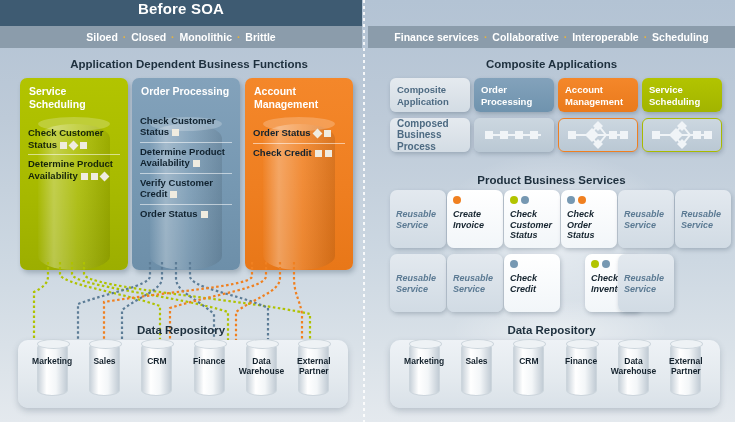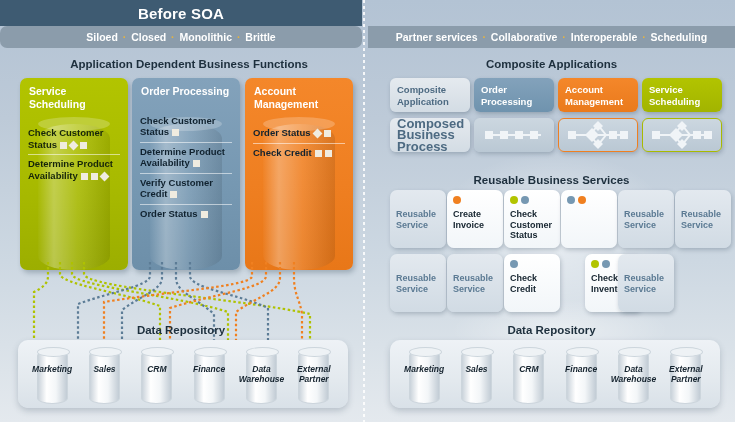--- a/index.html
+++ b/index.html
@@ -12,34 +12,34 @@
   #root {
     position: relative;
     width: 735px; height: 422px;
     background: linear-gradient(180deg, #b3c3d4 0%, #bdcad8 28%, #cdd8e2 62%, #dde4ea 88%, #e4e9ee 100%);
   }
 
   
   .hdr-band {
     position: absolute; top: 0; height: 26px;
     background: #3e5b72;
-    display: flex; align-items: center; justify-content: center;
+    display: flex; justify-content: center;
   }
   .hdr-band.left  { left: 0;   width: 362px; }
   .hdr-band.right { left: 368px; width: 367px; }
   .hdr-title {
     color: #ffffff; font-size: 15px; font-weight: bold;
     letter-spacing: .2px;
   }
   .sub-band {
     position: absolute; top: 26px; height: 22px;
     background: #8b9cab;
     display: flex; align-items: center; justify-content: center;
   }
-  .sub-band.left  { left: 0;   width: 362px; border-radius: 7px; }
+  .sub-band.left  { left: 0;   width: 362px; }
   .sub-band.right { left: 368px; width: 367px; }
   .sub-text {
     color: #ffffff; font-size: 10.5px; font-weight: bold;
     white-space: nowrap;
   }
   .sub-text .sep { color: #e8b33c; padding: 0 2px; }
 
   
   .divider {
     position: absolute; left: 363px; top: 0; width: 2px; height: 422px;
@@ -93,23 +93,22 @@
   .silo.orange{ background: linear-gradient(180deg,#f4872a 0%, #ef7f21 55%, #e87718 100%); }
 
   
   .conn { position: absolute; left: 0; top: 262px; width: 368px; height: 78px; }
 
   
   .repo {
     position: absolute; border-radius: 10px;
     background: linear-gradient(180deg,#eef2f6 0%, #e3e9ee 60%, #d9e1e8 100%);
     box-shadow: 0 3px 6px rgba(60,80,100,.25);
-    display: flex; align-items: flex-end; justify-content: space-around;
+    display: flex; align-items: flex-start; justify-content: space-around;
     padding: 0 8px;
-    font-style: italic;
   }
   .db { position: relative; width: 47px; height: 60px; text-align: center; }
   .db .can {
     position: absolute; left: 8px; top: 2px; width: 31px; height: 54px;
     background: linear-gradient(90deg,#c9d2da 0%, #ffffff 30%, #f3f6f8 62%, #c2ccd5 100%);
     border-radius: 15px / 6px;
     border: 1px solid #ccd5dc;
   }
   .db .can::before {
     content:""; position:absolute; left:-1px; top:-4px; width:31px; height:8px;
@@ -134,32 +133,32 @@
   .capp.green { background: linear-gradient(180deg,#b2c400 0%, #a2b400 100%); }
 
   .proc {
     position: absolute; border-radius: 6px;
     background: linear-gradient(180deg,#ccd7e0 0%, #bac8d4 100%);
     box-shadow: 1px 2px 4px rgba(40,60,80,.25);
     display:flex; align-items:center; justify-content:center;
   }
   .proc.labeled {
     background: linear-gradient(180deg,#e5eaef 0%, #d3dce4 100%);
-    color:#4d6a82; font-size:13px; font-weight:bold; line-height:11.5px;
+    color:#4d6a82; font-size:10px; font-weight:bold; line-height:11.5px;
     justify-content:flex-start; padding: 16px 7px;
   }
   .proc.b-orange { border: 1.5px solid #ef7f21; }
   .proc.b-green  { border: 1.5px solid #a8ba00; }
 
   
   .svc {
     position: absolute; width: 56px; height: 58px; border-radius: 7px;
     box-shadow: 1px 2px 4px rgba(40,60,80,.25);
     padding: 6px 5px 0 6px;
-    font-size: 9px; font-weight: bold; line-height: 10.5px;
+    font-size: 9px; font-weight: bold; line-height: 10.5px; font-style: italic;
   }
   .svc.plain {
     background: linear-gradient(180deg,#e3e9ef 0%, #d1dbe4 100%);
     color: #5b7a93;
   }
   .svc.named {
     background: linear-gradient(180deg,#ffffff 0%, #f2f6f9 100%);
     color: #15242f;
   }
   .dots { height: 10px; margin-bottom: 3px; }
@@ -185,21 +184,21 @@
 
 <div id="root">
 
   <div class="hdr-band left">
     <span class="hdr-title">Before SOA</span>
   </div>
   <div class="sub-band left">
     <span class="sub-text" id="left-sub"><span>Siloed</span><span class="sep"> · </span><span>Closed</span><span class="sep"> · </span><span>Monolithic</span><span class="sep"> · </span><span>Brittle</span></span>
   </div>
   <div class="sub-band right">
-    <span class="sub-text" id="right-sub"><span>Partner services</span><span class="sep"> · </span><span>Collaborative</span><span class="sep"> · </span><span>Interoperable</span><span class="sep"> · </span><span>Scheduling</span></span>
+    <span class="sub-text" id="right-sub"><span>Finance services</span><span class="sep"> · </span><span>Collaborative</span><span class="sep"> · </span><span>Interoperable</span><span class="sep"> · </span><span>Scheduling</span></span>
   </div>
 
   <div class="divider"></div>
   <div class="glow"></div>
   <div class="glow2"></div>
 
   <div class="sec-title" style="left:0; top:58px; width:362px;margin-left:8px;">Application Dependent Business Functions</div>
 
   <div id="left-silos">
       <div class="silo green" style="left: 20px;">
@@ -321,37 +320,38 @@
           <rect x="55" y="11" width="8" height="8" fill="#f0f4f7"></rect>
           <polygon points="20,15 27,8 34,15 27,22" fill="#f0f4f7"></polygon>
           <polygon points="33,5 41,15 33,25 25,15" fill="none" stroke="#f0f4f7" stroke-width="2"></polygon>
           <polygon points="33,1 38,6 33,11 28,6" fill="#f0f4f7"></polygon>
           <polygon points="33,19 38,24 33,29 28,24" fill="#f0f4f7"></polygon>
           <rect x="44" y="11" width="8" height="8" fill="#f0f4f7"></rect>
         </svg>
       </div>
     </div>
 
-  <div class="sec-title" style="left:368px; top:174px; width:367px;">Reusable Business Services</div>
+  <div class="sec-title" style="left:368px; top:174px; width:367px;">Product Business Services</div>
 
   <div id="svc-row1">
       <div class="svc plain" style="left: 390px; top: 190px;">
         <div class="dots"></div>
         <div>Reusable Service</div>
       </div>
       <div class="svc named" style="left: 447px; top: 190px;">
         <div class="dots"><span class="dot o"></span></div>
         <div>Create Invoice</div>
       </div>
       <div class="svc named" style="left: 504px; top: 190px;">
         <div class="dots"><span class="dot g"></span><span class="dot b"></span></div>
         <div>Check Customer Status</div>
       </div>
       <div class="svc named" style="left: 561px; top: 190px;">
         <div class="dots"><span class="dot b"></span><span class="dot o"></span></div>
+        <div>Check Order Status</div>
       </div>
       <div class="svc plain" style="left: 618px; top: 190px;">
         <div class="dots"></div>
         <div>Reusable Service</div>
       </div>
       <div class="svc plain" style="left: 675px; top: 190px;">
         <div class="dots"></div>
         <div>Reusable Service</div>
       </div>
     </div>

